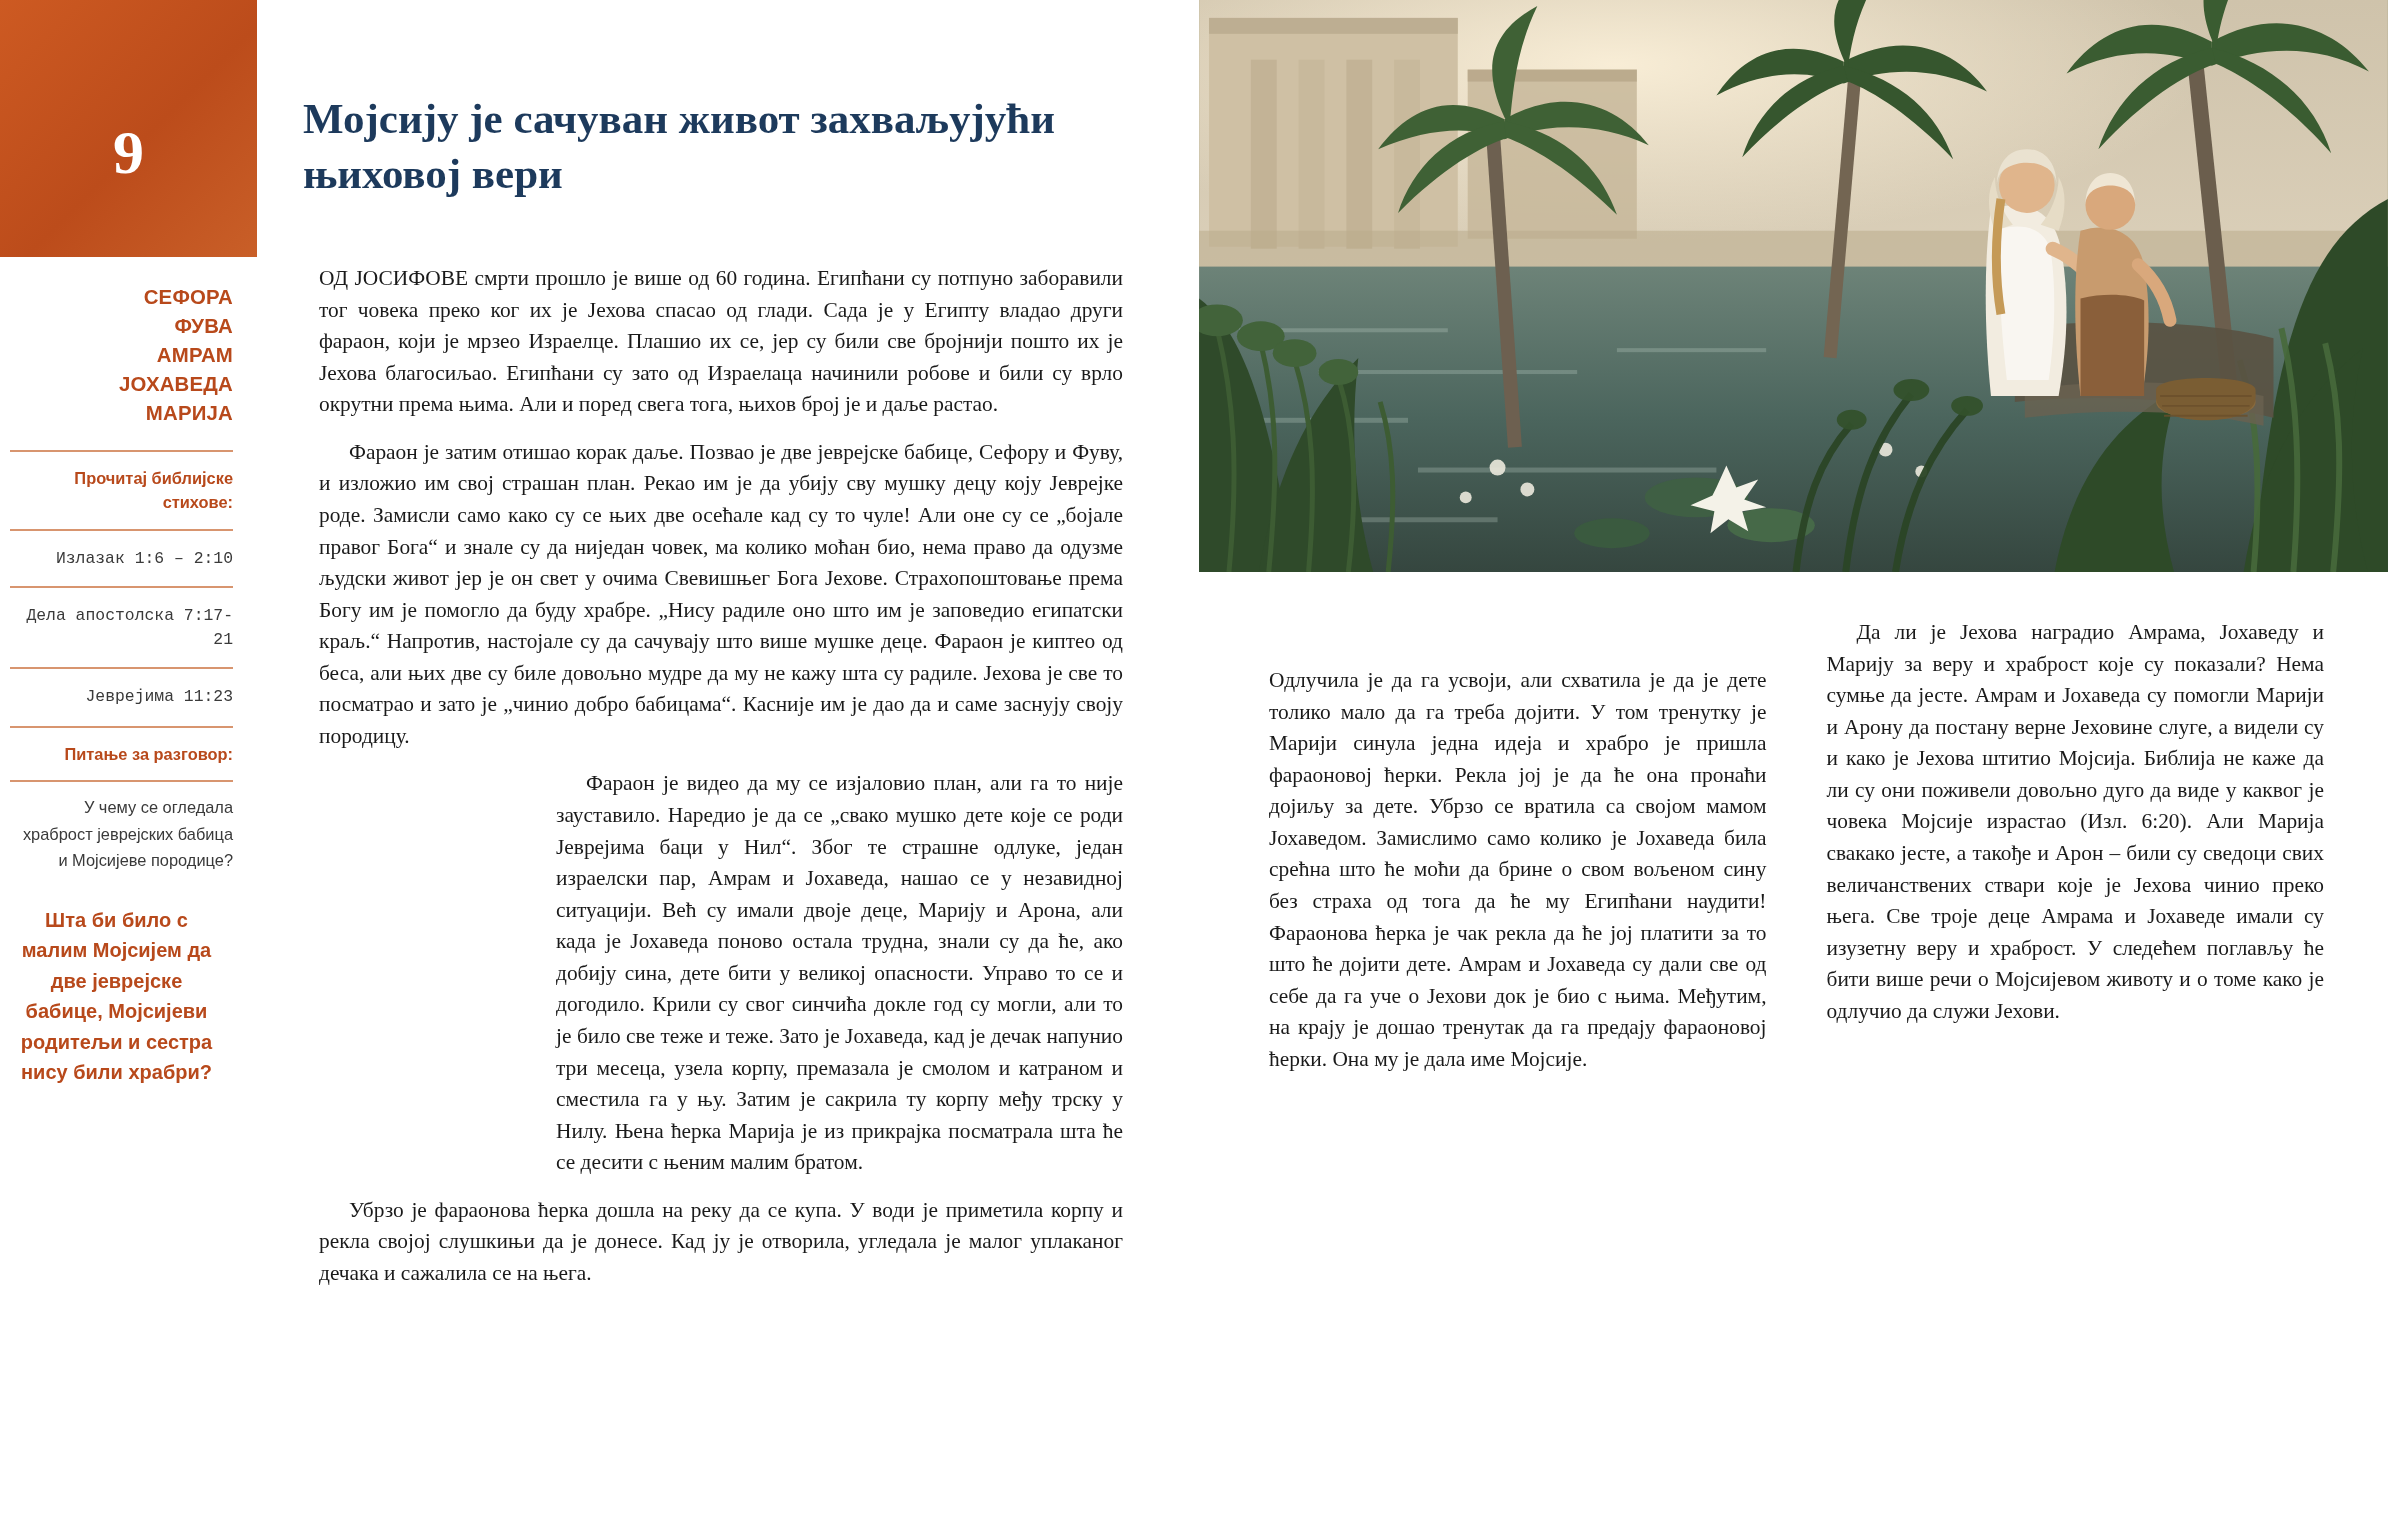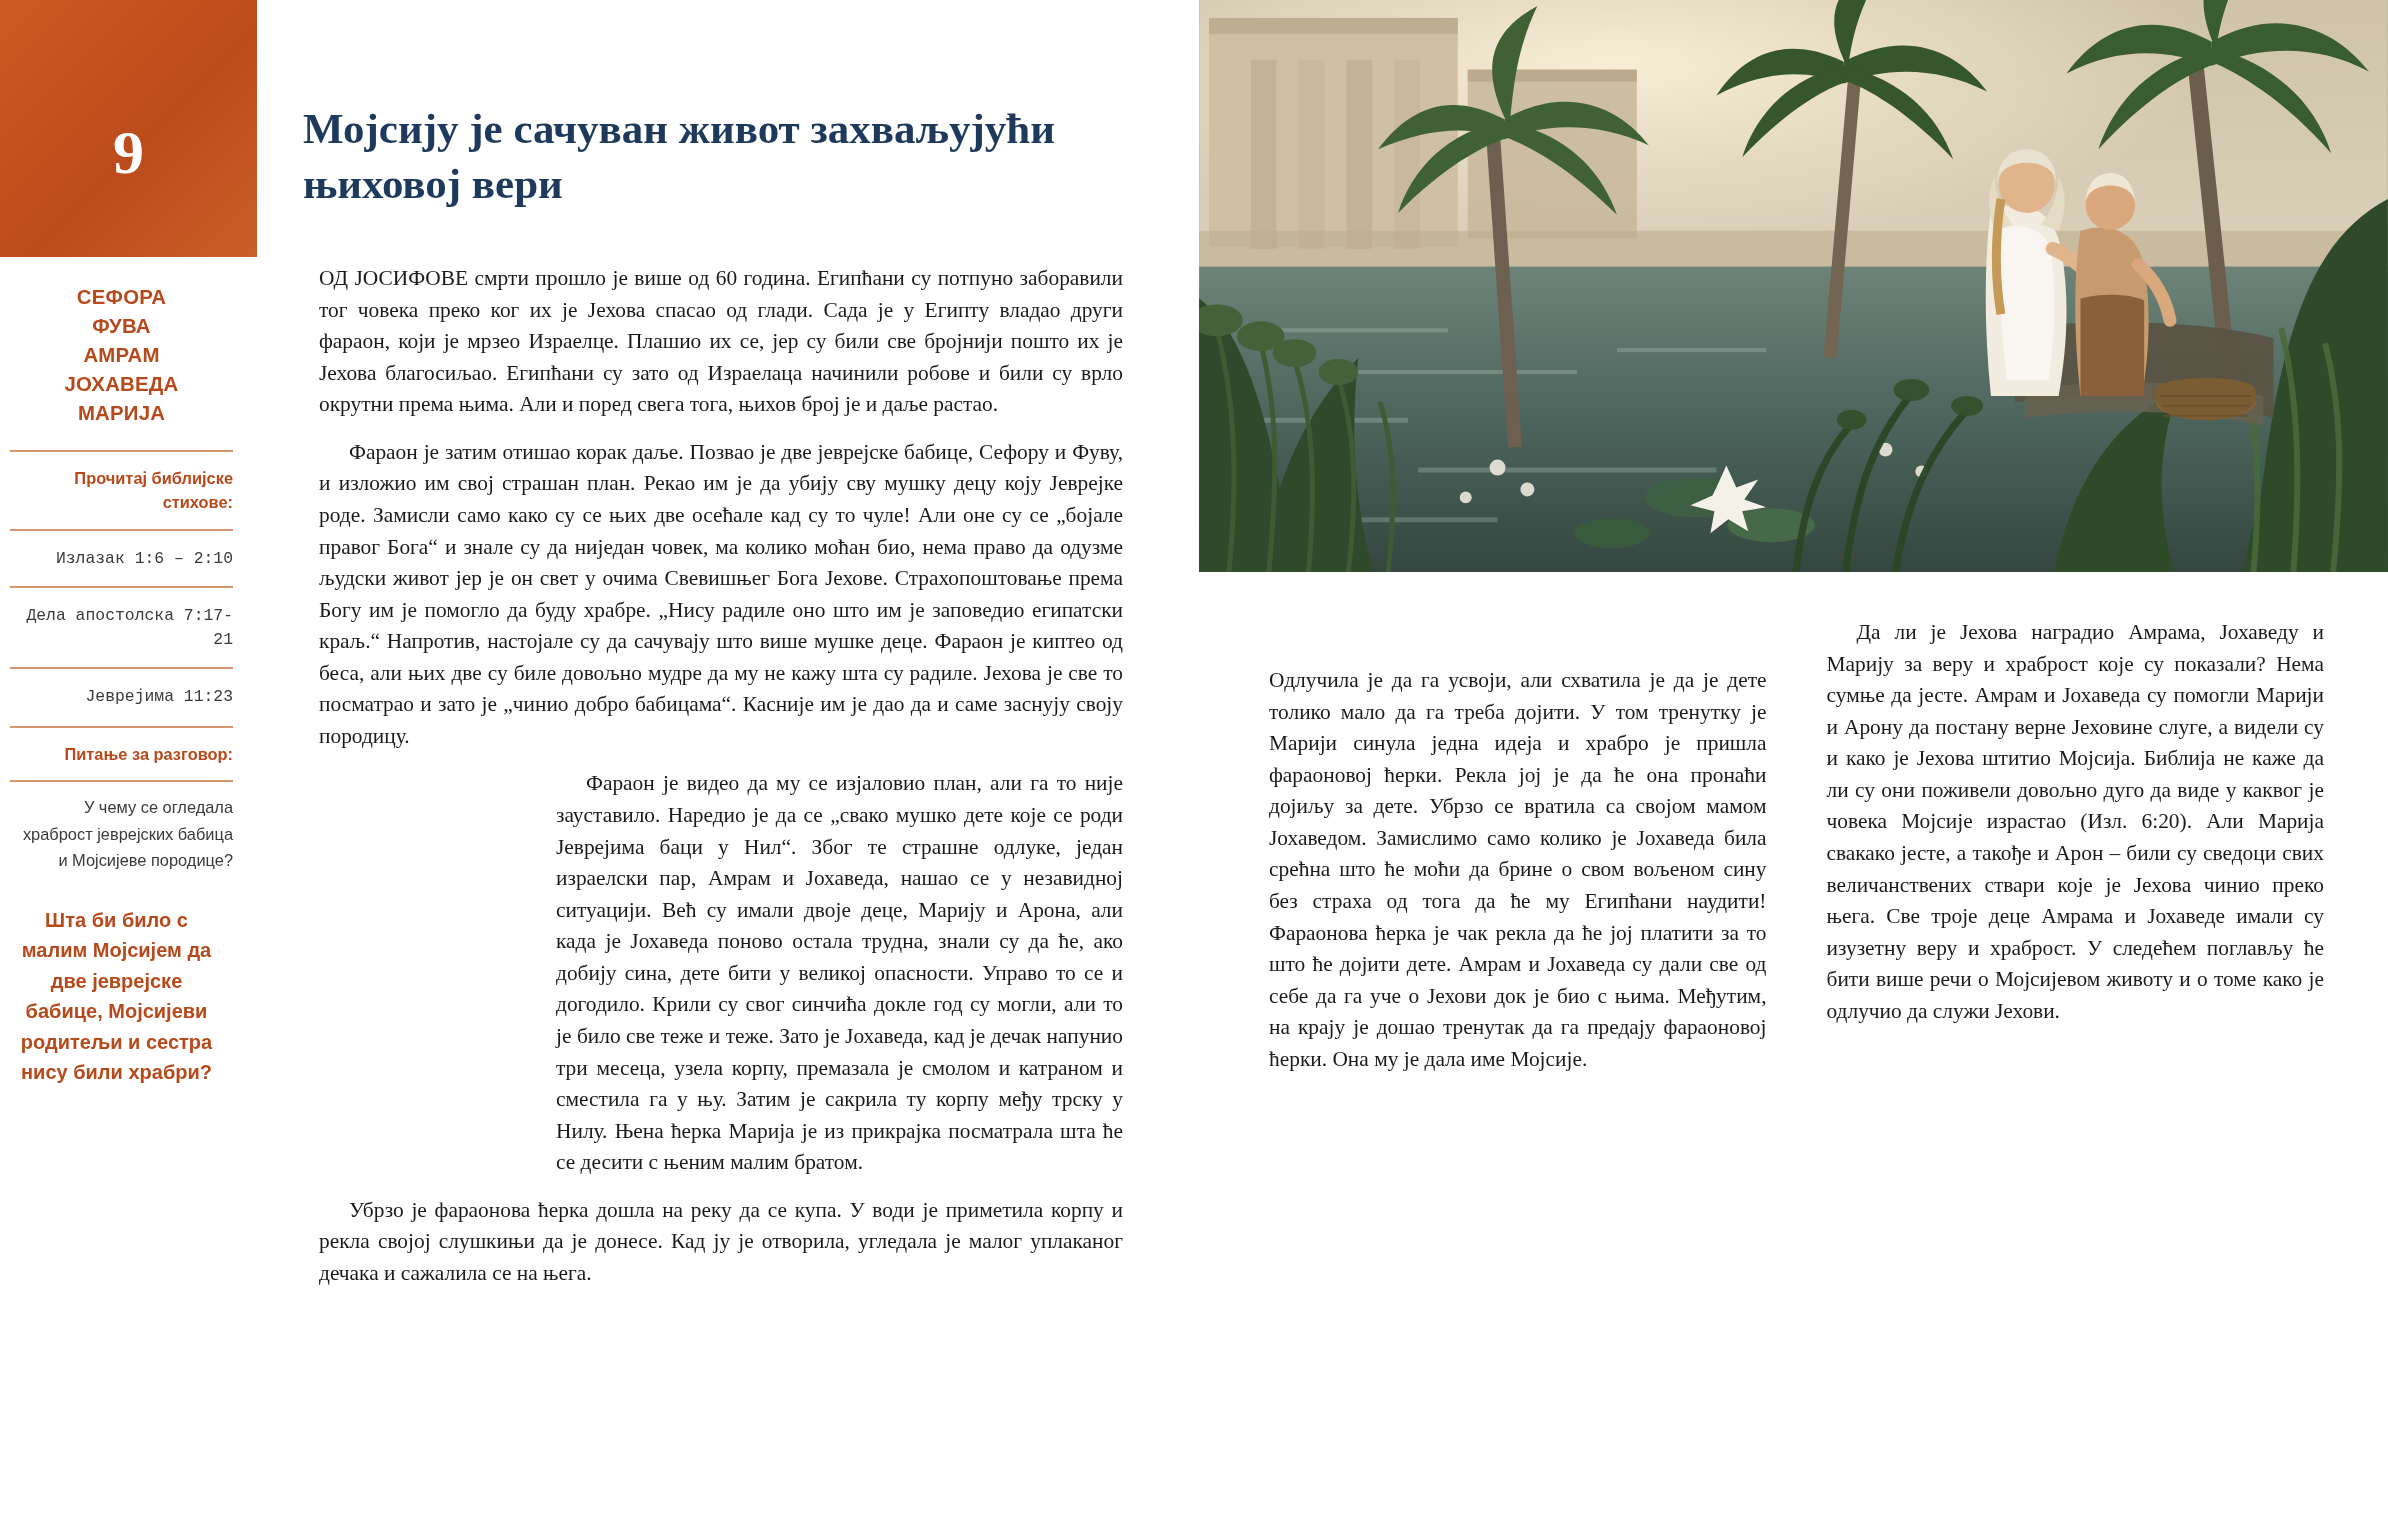--- a/index.html
+++ b/index.html
@@ -43,21 +43,21 @@
     line-height: 1;
   }
 
   .sidebar {
     position: absolute;
     left: 0;
     top: 257px;
     width: 257px;
   }
   .names {
-    text-align: center;
+    text-align: right;
     padding: 26px 24px 0 10px;
     color: #b8491b;
     font-family: "Liberation Sans", sans-serif;
     font-weight: bold;
     font-size: 20.4px;
     line-height: 1.42;
     letter-spacing: 0.2px;
   }
   .rule {
     height: 2px;
@@ -102,21 +102,21 @@
     font-family: "Liberation Sans", sans-serif;
     font-weight: bold;
     font-size: 20px;
     line-height: 1.52;
   }
 
   
   .title {
     position: absolute;
     left: 303px;
-    top: 72px;
+    top: 62px;
     width: 836px;
     color: #1d3a5c;
     font-family: "Liberation Serif", serif;
     font-weight: bold;
     font-size: 43px;
     line-height: 1.28;
   }
   .body-left {
     position: absolute;
     left: 303px;

